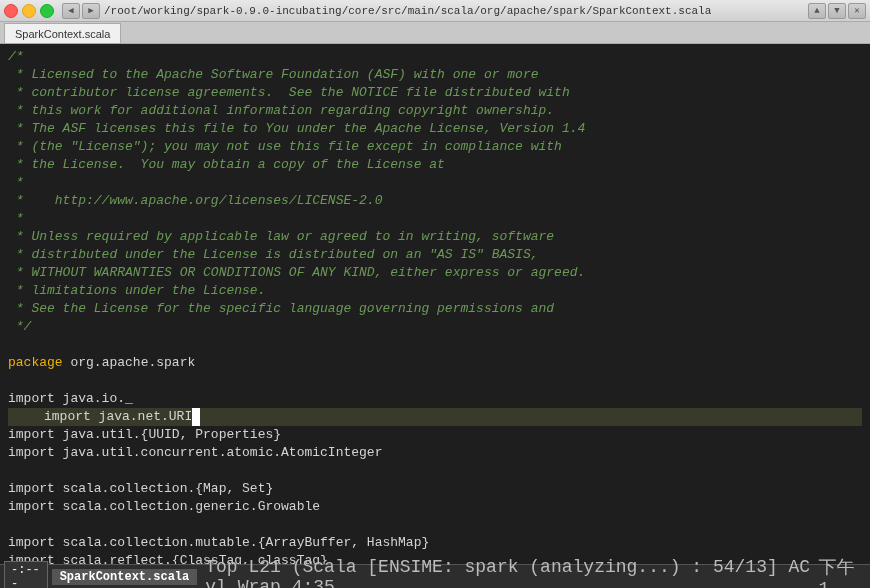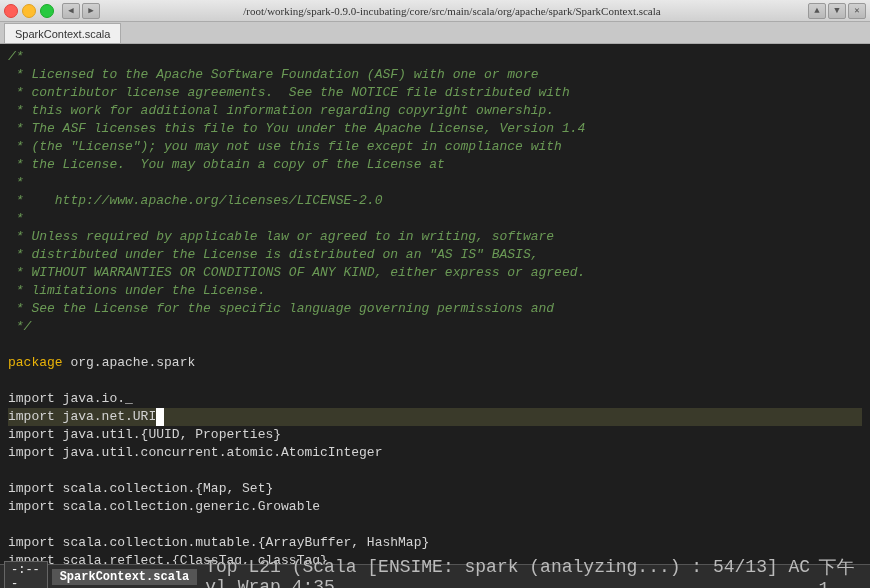--- a/index.html
+++ b/index.html
@@ -65,24 +65,23 @@
       display: flex;
       align-items: center;
       justify-content: center;
       font-size: 9px;
       cursor: pointer;
       color: #555;
     }
 
     .title-text {
       flex: 1;
-      text-align: center;
       font-size: 11px;
       color: #333;
-      font-family: Liberation Serif, serif;
+      font-family: Liberation Mono, monospace;
       font-weight: normal;
     }
 
     
     .tab-bar {
       background: #c8c8c8;
       height: 22px;
       display: flex;
       align-items: flex-end;
       padding: 0 4px;
@@ -115,20 +114,21 @@
       overflow: hidden;
     }
 
     .code-line {
       white-space: pre;
       min-height: 18px;
     }
 
     .code-line.highlighted {
       background-color: #3a3a2a;
+      padding-left: 36px;
     }
 
     
     .comment { color: #6a9955; font-style: italic; }
 
     
     .status-bar {
       position: absolute;
       bottom: 0;
       left: 0;

